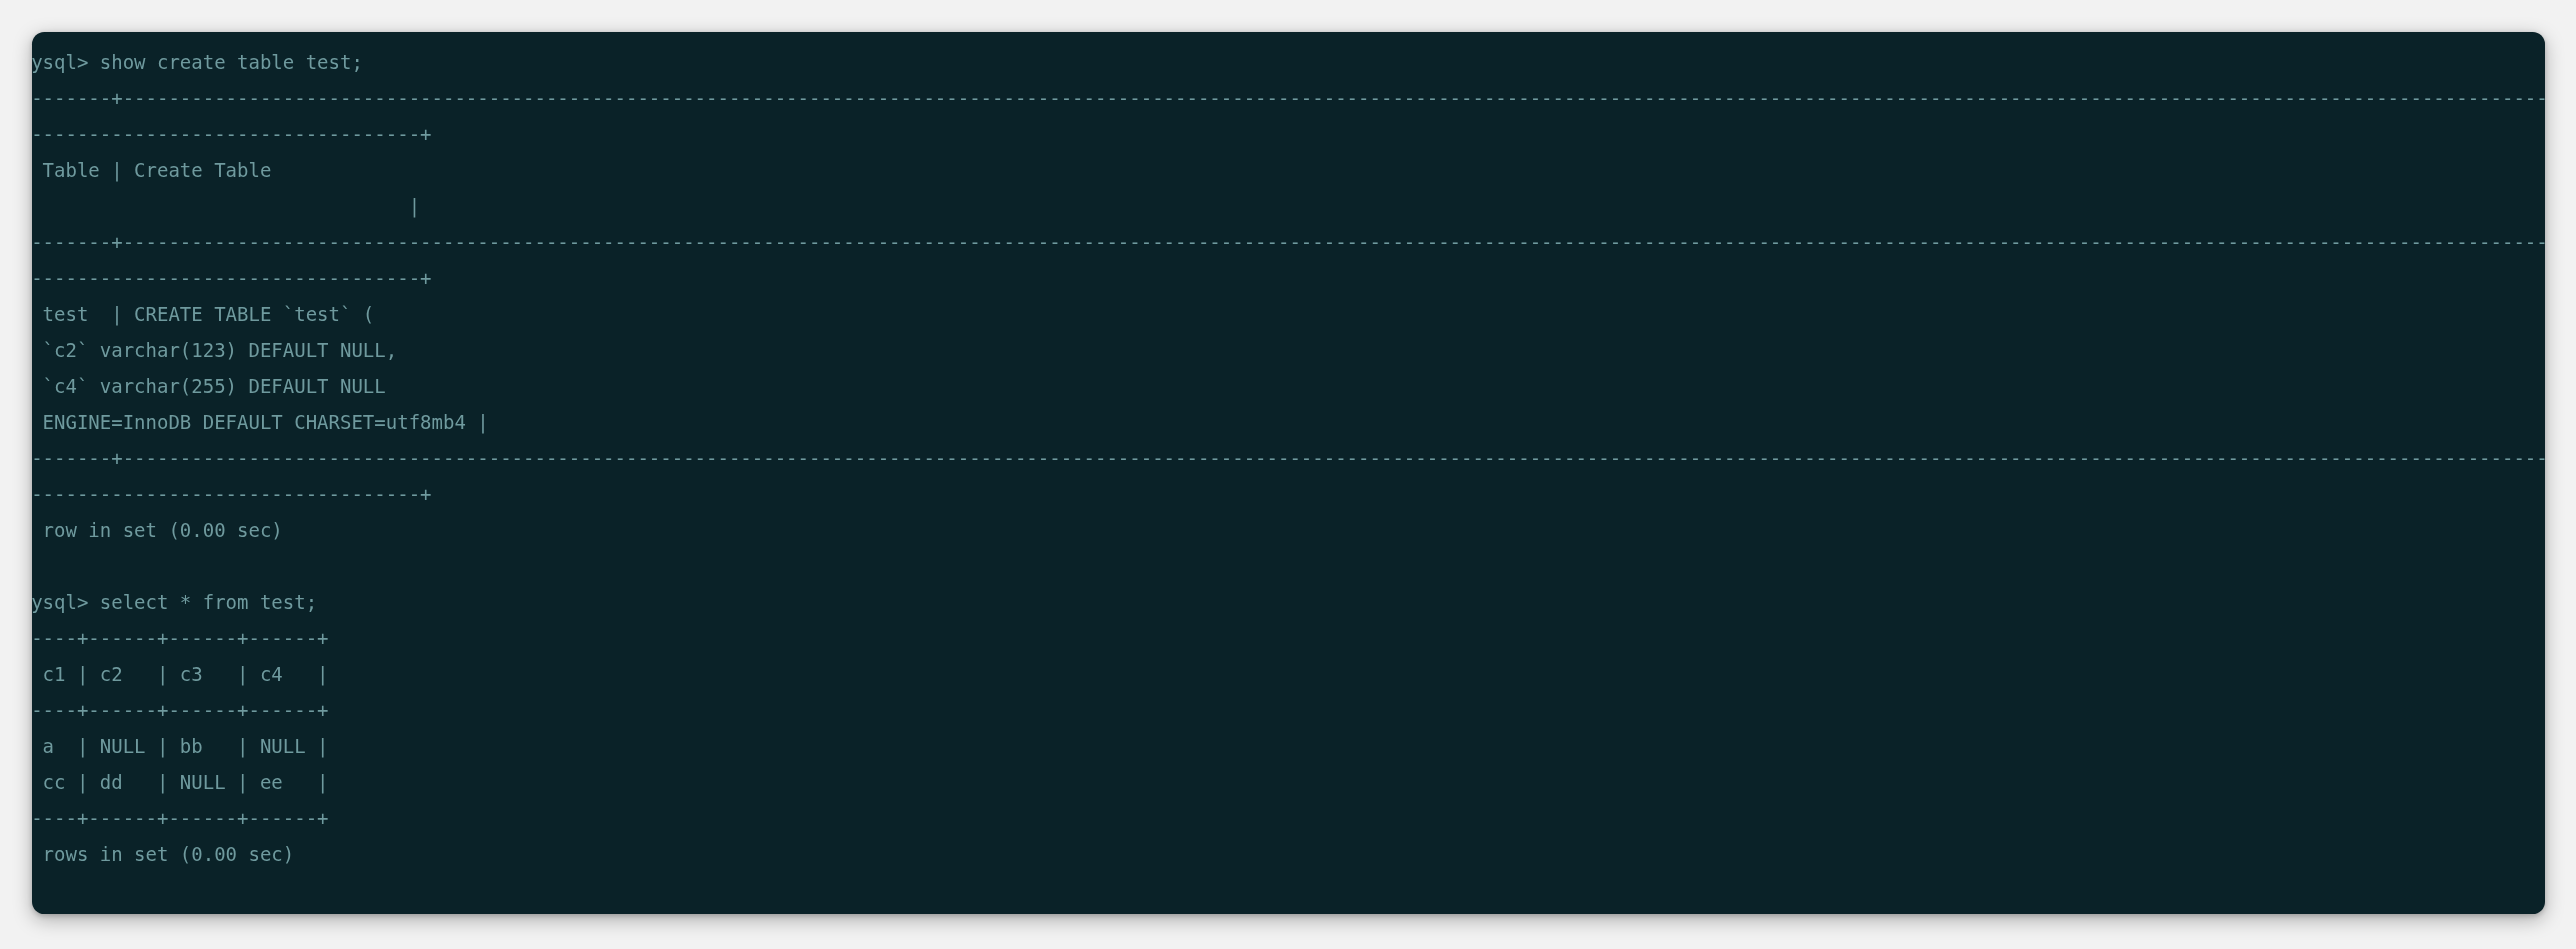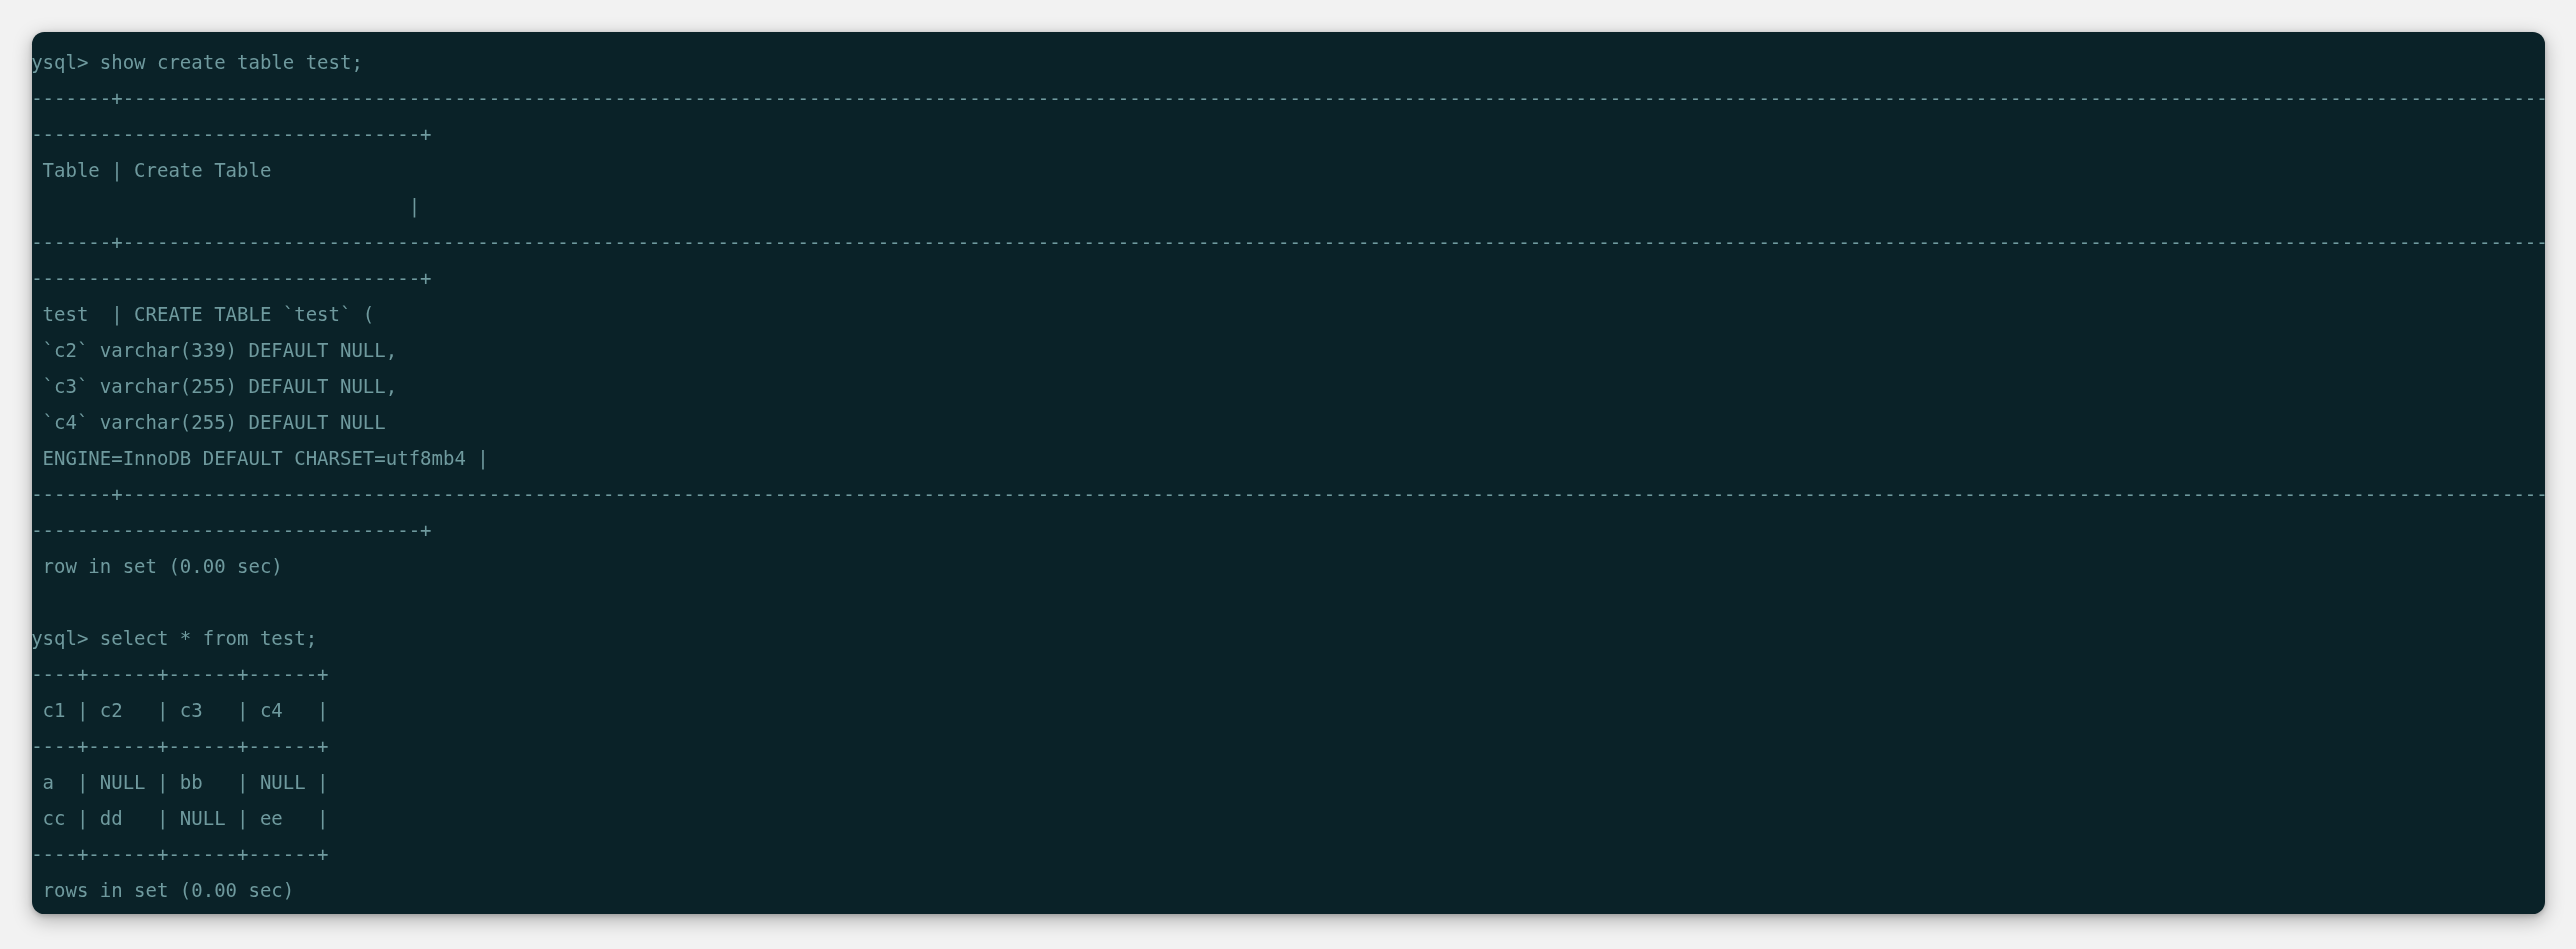--- a/index.html
+++ b/index.html
@@ -52,22 +52,21 @@
 <div id="terminal-window">
   <div id="terminal-screen">
       <div class="term-line">mysql&gt; show create table test;</div>
       <div class="term-line">+-------+--------------------------------------------------------------------------------------------------------------------------------------------------------------------------------------------------------------------</div>
       <div class="term-line">-----------------------------------+</div>
       <div class="term-line">| Table | Create Table                                                                                                                                                                                                        </div>
       <div class="term-line">                                  |</div>
       <div class="term-line">+-------+--------------------------------------------------------------------------------------------------------------------------------------------------------------------------------------------------------------------</div>
       <div class="term-line">-----------------------------------+</div>
       <div class="term-line">| test  | CREATE TABLE `test` (</div>
-      <div class="term-line">  `c2` varchar(339) DEFAULT NULL,</div>
-      <div class="term-line">  `c3` varchar(255) DEFAULT NULL,</div>
+      <div class="term-line">  `c2` varchar(123) DEFAULT NULL,</div>
       <div class="term-line">  `c4` varchar(255) DEFAULT NULL</div>
       <div class="term-line">) ENGINE=InnoDB DEFAULT CHARSET=utf8mb4 |</div>
       <div class="term-line">+-------+--------------------------------------------------------------------------------------------------------------------------------------------------------------------------------------------------------------------</div>
       <div class="term-line">-----------------------------------+</div>
       <div class="term-line">1 row in set (0.00 sec)</div>
       <div class="term-line blank"></div>
       <div class="term-line">mysql&gt; select * from test;</div>
       <div class="term-line">+----+------+------+------+</div>
       <div class="term-line">| c1 | c2   | c3   | c4   |</div>
       <div class="term-line">+----+------+------+------+</div>

